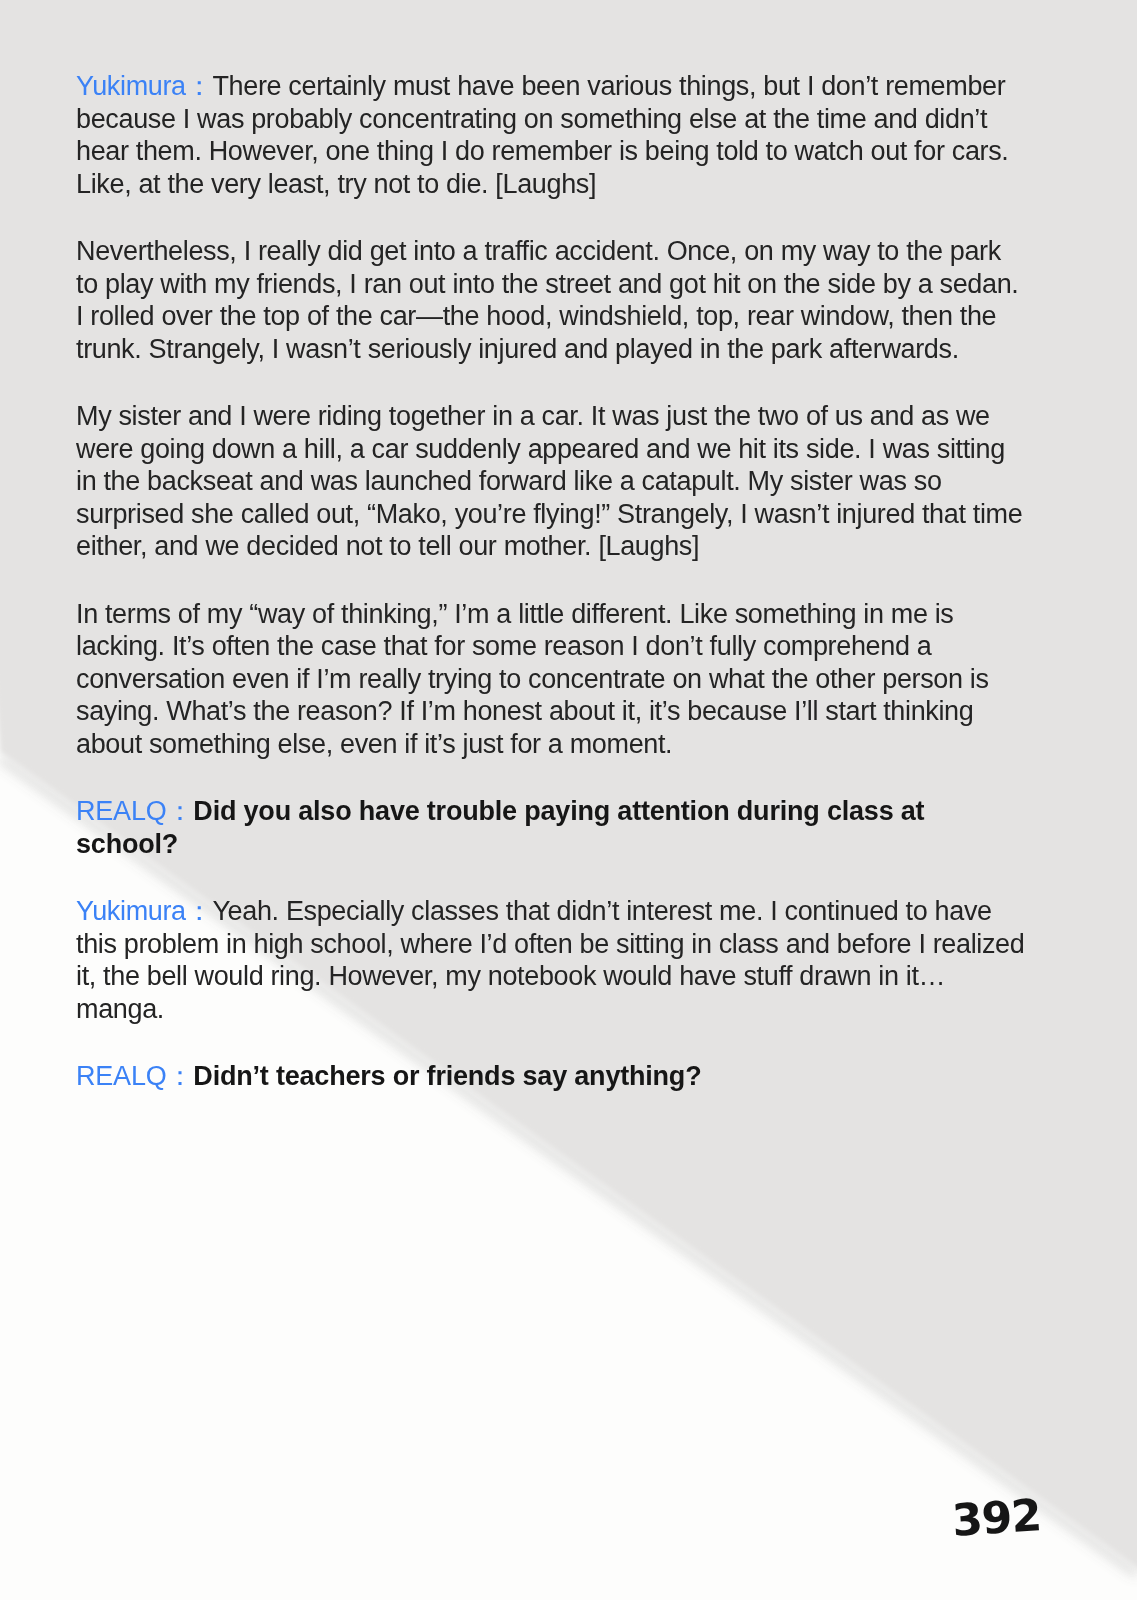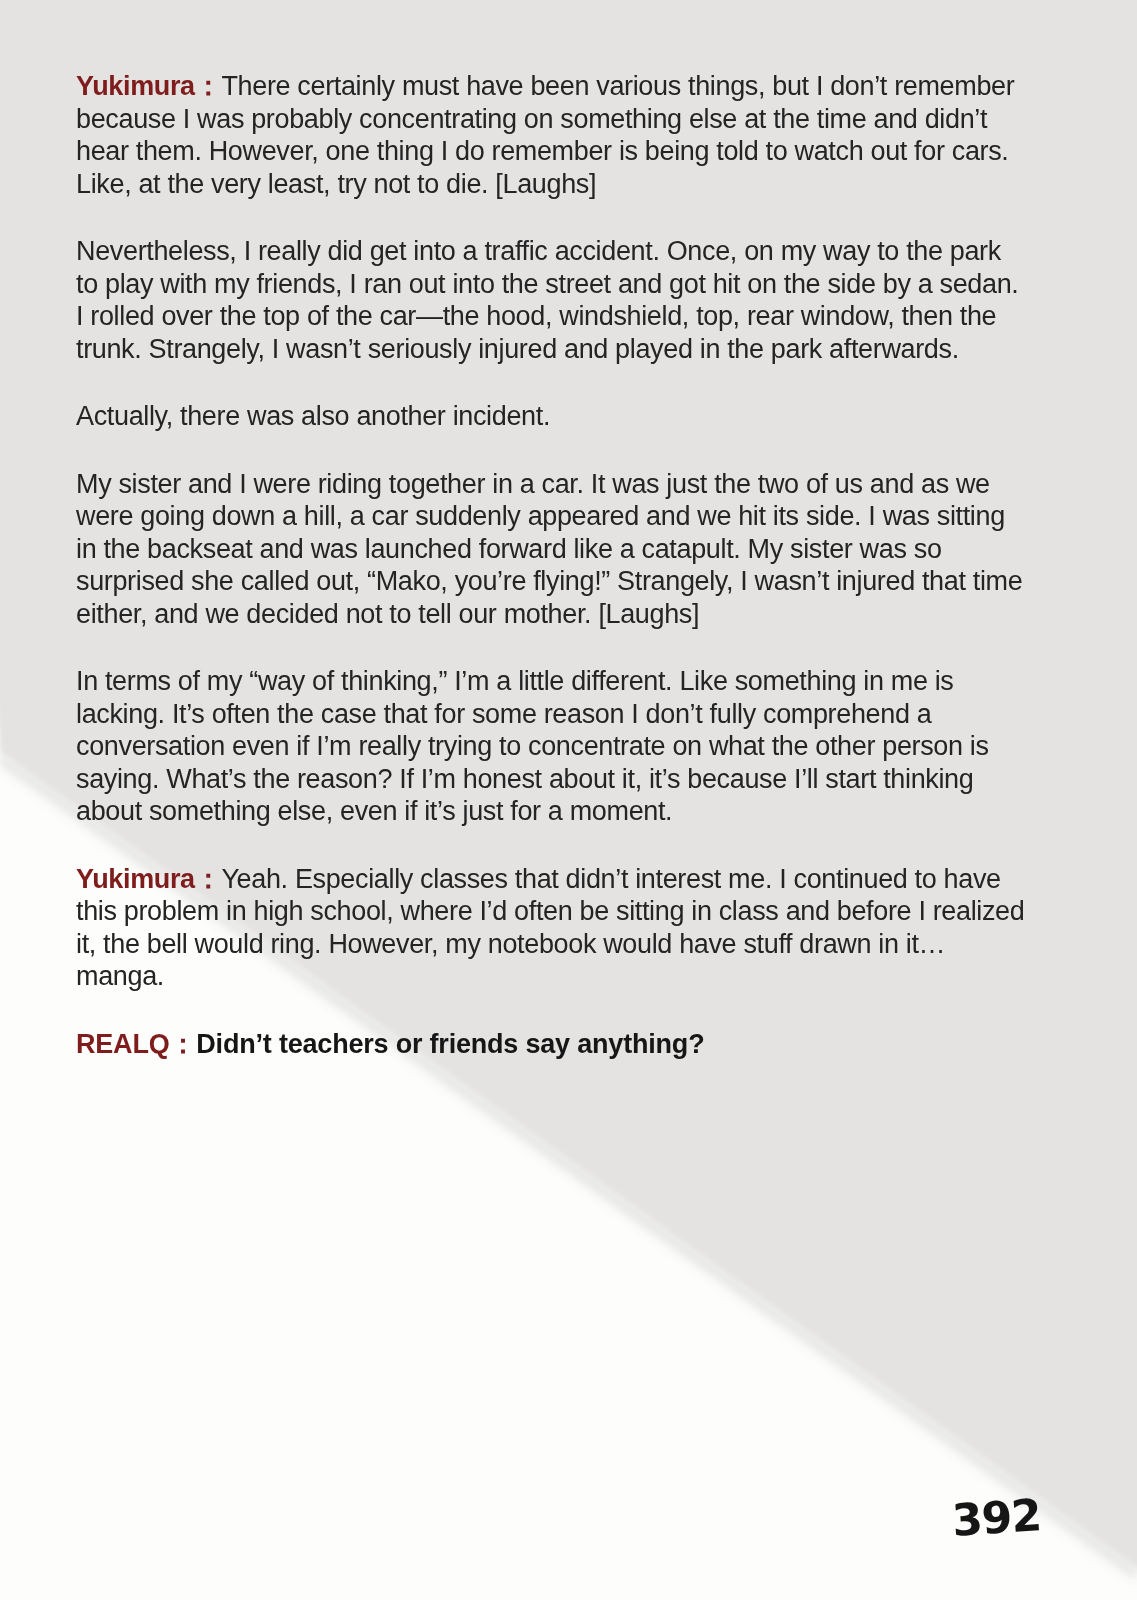--- a/index.html
+++ b/index.html
@@ -37,22 +37,22 @@
   }
   .content p:last-child {
     margin-bottom: 12px;
   }
   p.question {
     font-weight: bold;
     color: #161616;
     letter-spacing: -0.2px;
   }
   .speaker {
-    font-weight: bold;
-    color: #7f1d1d;
+    font-weight: normal;
+    color: #3b82f6;
   }
   .page-number {
     position: absolute;
     left: 952px;
     top: 1492px;
     font-family: "DejaVu Sans", sans-serif;
     font-weight: bold;
     font-size: 44px;
     color: #161616;
     transform: rotate(-4deg);
@@ -74,21 +74,21 @@
 
   <line x1="0" y1="758" x2="1137" y2="1574" stroke="rgba(110,110,110,0.28)" stroke-width="7" filter="url(#shadowBlur)"></line>
 
   <polygon points="-60,-60 1197,-60 1197,1611 0,752" fill="#e4e3e2" filter="url(#softEdge)"></polygon>
 </svg>
 
 <main class="content">
   <div id="interview-blocks">
       <p class="block answer"><span class="speaker">Yukimura：</span>There certainly must have been various things, but I don’t remember because I was probably concentrating on something else at the time and didn’t hear them. However, one thing I do remember is being told to watch out for cars. Like, at the very least, try not to die. [Laughs]</p>
       <p class="block paragraph">Nevertheless, I really did get into a traffic accident. Once, on my way to the park to play with my friends, I ran out into the street and got hit on the side by a sedan. I rolled over the top of the car—the hood, windshield, top, rear window, then the trunk. Strangely, I wasn’t seriously injured and played in the park afterwards.</p>
-      <p class="block paragraph">Actually, there was also another incident.</p>
       <p class="block paragraph">My sister and I were riding together in a car. It was just the two of us and as we were going down a hill, a car suddenly appeared and we hit its side. I was sitting in the backseat and was launched forward like a catapult. My sister was so surprised she called out, “Mako, you’re flying!” Strangely, I wasn’t injured that time either, and we decided not to tell our mother. [Laughs]</p>
       <p class="block paragraph">In terms of my “way of thinking,” I’m a little different. Like something in me is lacking. It’s often the case that for some reason I don’t fully comprehend a conversation even if I’m really trying to concentrate on what the other person is saying. What’s the reason? If I’m honest about it, it’s because I’ll start thinking about something else, even if it’s just for a moment.</p>
+      <p class="block question"><span class="speaker">REALQ：</span>Did you also have trouble paying attention during class at school?</p>
       <p class="block answer"><span class="speaker">Yukimura：</span>Yeah. Especially classes that didn’t interest me. I continued to have this problem in high school, where I’d often be sitting in class and before I realized it, the bell would ring. However, my notebook would have stuff drawn in it…manga.</p>
       <p class="block question"><span class="speaker">REALQ：</span>Didn’t teachers or friends say anything?</p>
     </div>
 </main>
 
 <div class="page-number">392</div>
 
 </body></html>

